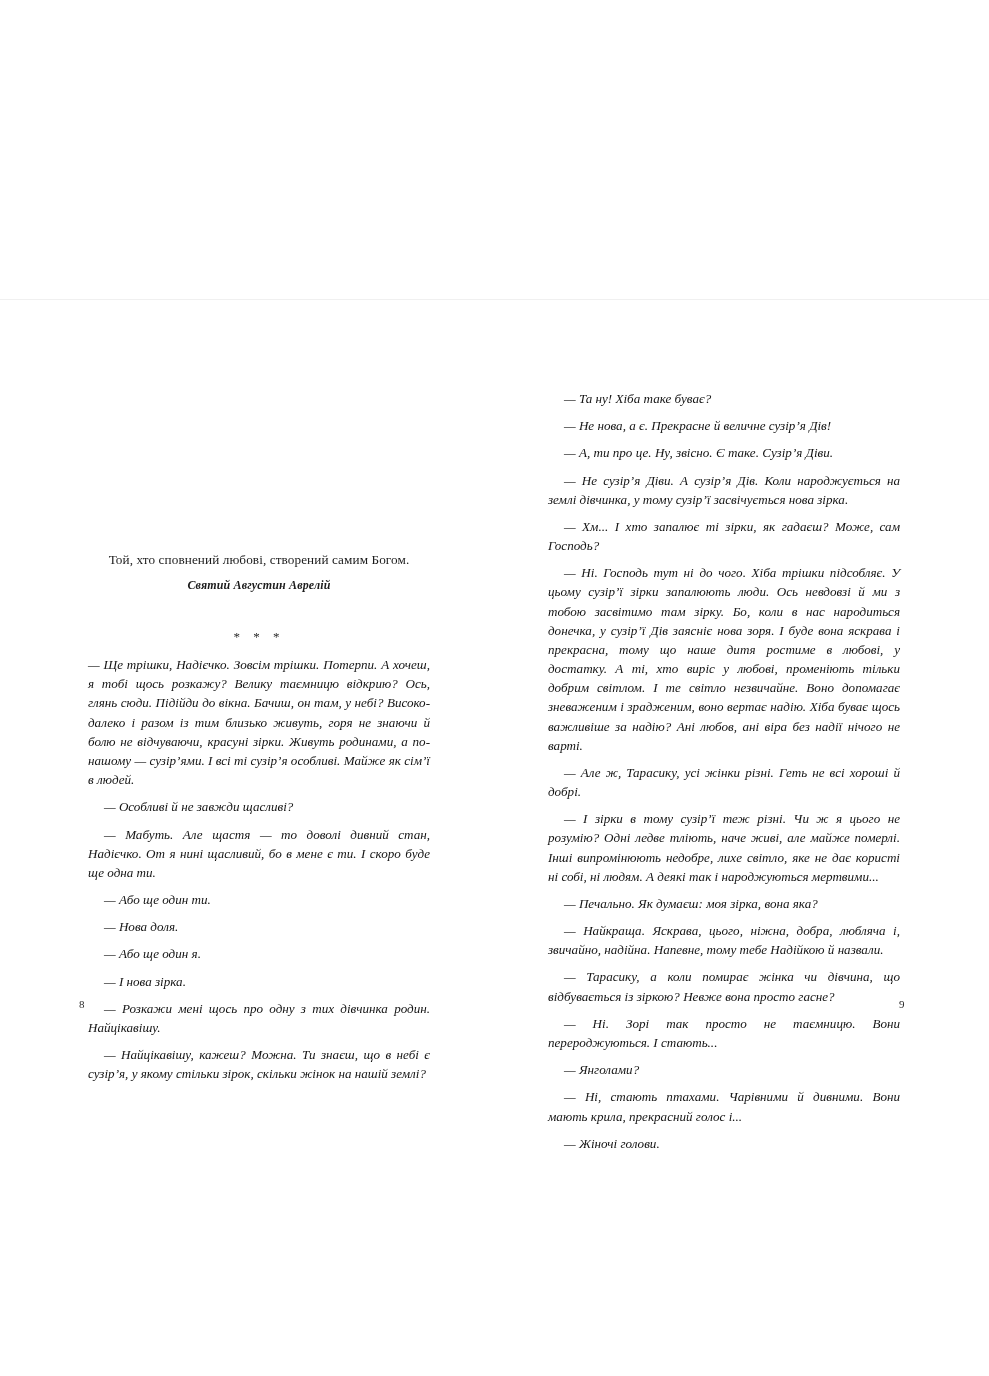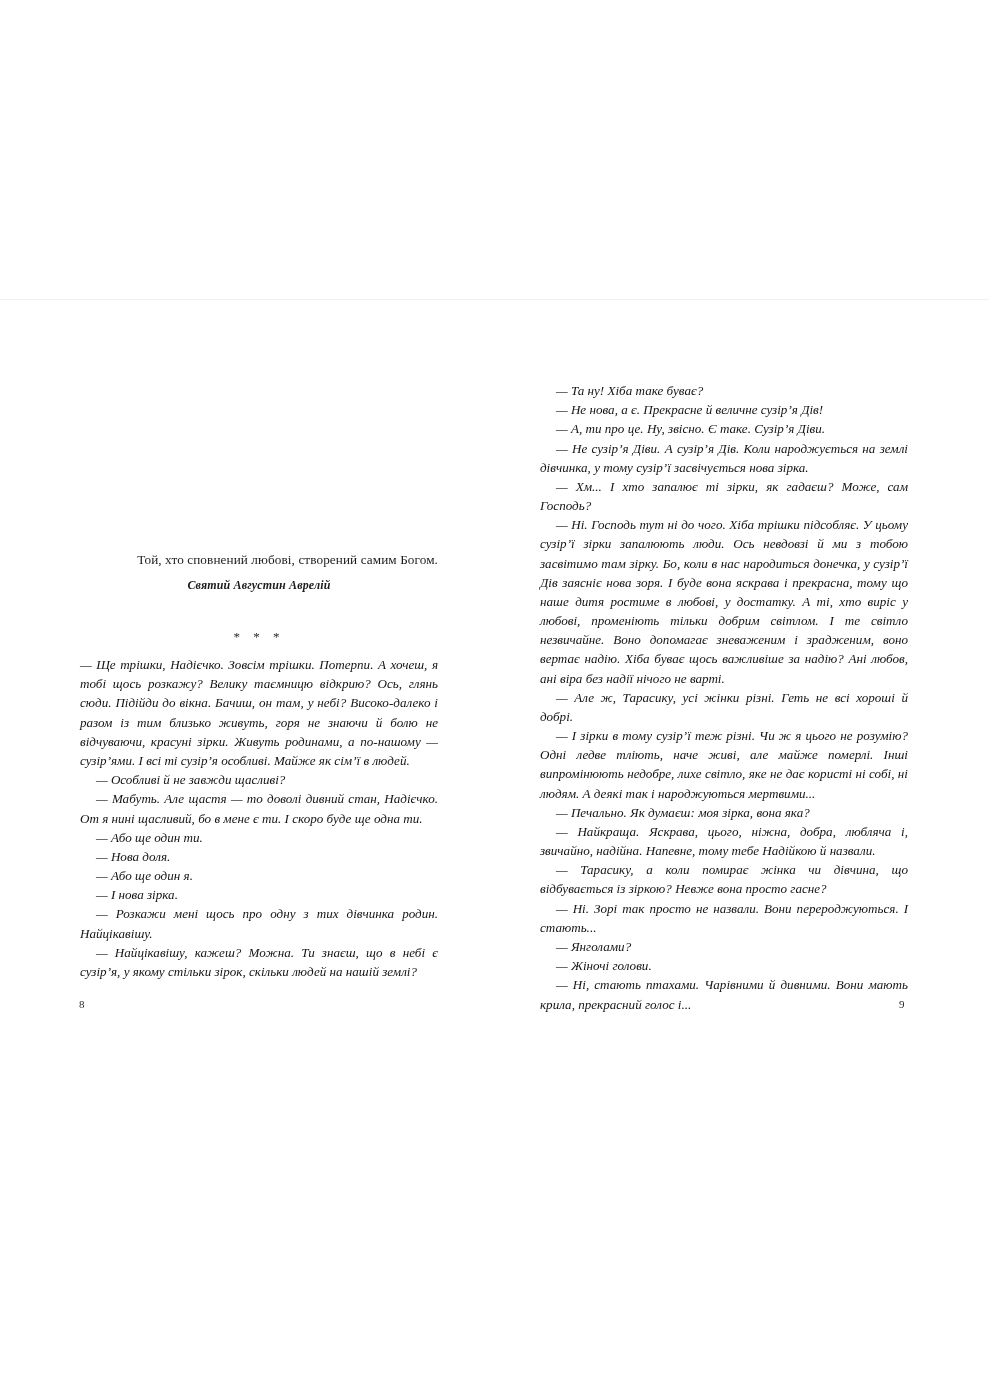--- a/index.html
+++ b/index.html
@@ -45,21 +45,20 @@
   .epigraph {
     margin-top: 190px;
     text-align: center;
   }
   .epigraph-text {
     font-size: 13.2px;
     line-height: 1.45;
     font-style: normal;
     letter-spacing: 0.1px;
     color: #1b1b1b;
-    text-align: right;
   }
   .epigraph-source {
     margin-top: 9px;
     font-size: 12px;
     font-style: italic;
     font-weight: bold;
     letter-spacing: 0.15px;
     color: #1b1b1b;
   }
 
@@ -75,21 +74,21 @@
   .body-text {
     font-style: italic;
     font-size: 13.1px;
     line-height: 1.465;
     text-align: justify;
     text-justify: inter-word;
     color: #141414;
     hyphens: manual;
   }
   .body-text p {
-    margin: 0;
+    margin: 8px;
     text-indent: 0;
   }
   .body-text p.indent {
     text-indent: 16px;
   }
 
   
   .page-right {
     position: absolute;
     left: 540px;
@@ -131,40 +130,40 @@
 
     <div class="body-text">
       <p>— Ще трішки, Надієчко. Зовсім трішки. Потерпи. А хочеш, я тобі щось розкажу? Велику таємницю відкрию? Ось, глянь сюди. Підійди до вікна. Бачиш, он там, у небі? Високо-далеко і разом із тим близько живуть, горя не знаючи й болю не відчуваючи, красуні зірки. Живуть родинами, а по-нашому — сузір’ями. І всі ті сузір’я особливі. Майже як сім’ї в людей.</p>
       <p class="indent">— Особливі й не завжди щасливі?</p>
       <p class="indent">— Мабуть. Але щастя — то доволі дивний стан, Надієчко. От я нині щасливий, бо в мене є ти. І скоро буде ще одна ти.</p>
       <p class="indent">— Або ще один ти.</p>
       <p class="indent">— Нова доля.</p>
       <p class="indent">— Або ще один я.</p>
       <p class="indent">— І нова зірка.</p>
       <p class="indent">— Розкажи мені щось про одну з тих дівчинка родин. Найцікавішу.</p>
-      <p class="indent">— Найцікавішу, кажеш? Можна. Ти знаєш, що в небі є сузір’я, у якому стільки зірок, скільки людей на нашій землі?</p>
+      <p class="indent">— Найцікавішу, кажеш? Можна. Ти знаєш, що в небі є сузір’я, у якому стільки зірок, скільки жінок на нашій землі?</p>
     </div>
   </div>
 
   <div class="page-right">
     <div class="body-text">
       <p class="indent">— Та ну! Хіба таке буває?</p>
       <p class="indent">— Не нова, а є. Прекрасне й величне сузір’я Дів!</p>
       <p class="indent">— А, ти про це. Ну, звісно. Є таке. Сузір’я Діви.</p>
       <p class="indent">— Не сузір’я Діви. А сузір’я Дів. Коли народжується на землі дівчинка, у тому сузір’ї засвічується нова зірка.</p>
       <p class="indent">— Хм... І хто запалює ті зірки, як гадаєш? Може, сам Господь?</p>
       <p class="indent">— Ні. Господь тут ні до чого. Хіба трішки підсобляє. У цьому сузір’ї зірки запалюють люди. Ось невдовзі й ми з тобою засвітимо там зірку. Бо, коли в нас народиться донечка, у сузір’ї Дів заясніє нова зоря. І буде вона яскрава і прекрасна, тому що наше дитя ростиме в любові, у достатку. А ті, хто виріс у любові, променіють тільки добрим світлом. І те світло незвичайне. Воно допомагає зневаженим і зрадженим, воно вертає надію. Хіба буває щось важливіше за надію? Ані любов, ані віра без надії нічого не варті.</p>
       <p class="indent">— Але ж, Тарасику, усі жінки різні. Геть не всі хороші й добрі.</p>
       <p class="indent">— І зірки в тому сузір’ї теж різні. Чи ж я цього не розумію? Одні ледве тліють, наче живі, але майже померлі. Інші випромінюють недобре, лихе світло, яке не дає користі ні собі, ні людям. А деякі так і народжуються мертвими...</p>
       <p class="indent">— Печально. Як думаєш: моя зірка, вона яка?</p>
       <p class="indent">— Найкраща. Яскрава, цього, ніжна, добра, любляча і, звичайно, надійна. Напевне, тому тебе Надійкою й назвали.</p>
       <p class="indent">— Тарасику, а коли помирає жінка чи дівчина, що відбувається із зіркою? Невже вона просто гасне?</p>
-      <p class="indent">— Ні. Зорі так просто не назвали. Вони перероджуються. І стають...</p>
+      <p class="indent">— Ні. Зорі так просто не таємницю. Вони перероджуються. І стають...</p>
       <p class="indent">— Янголами?</p>
+      <p class="indent">— Ні, стають птахами. Чарівними й дивними. Вони мають крила, прекрасний голос і...</p>
       <p class="indent">— Жіночі голови.</p>
-      <p class="indent">— Ні, стають птахами. Чарівними й дивними. Вони мають крила, прекрасний голос і...</p>
     </div>
   </div>
 
   <div class="folio folio-left">8</div>
   <div class="folio folio-right">9</div>
 
 </div>
 
 </body></html>

